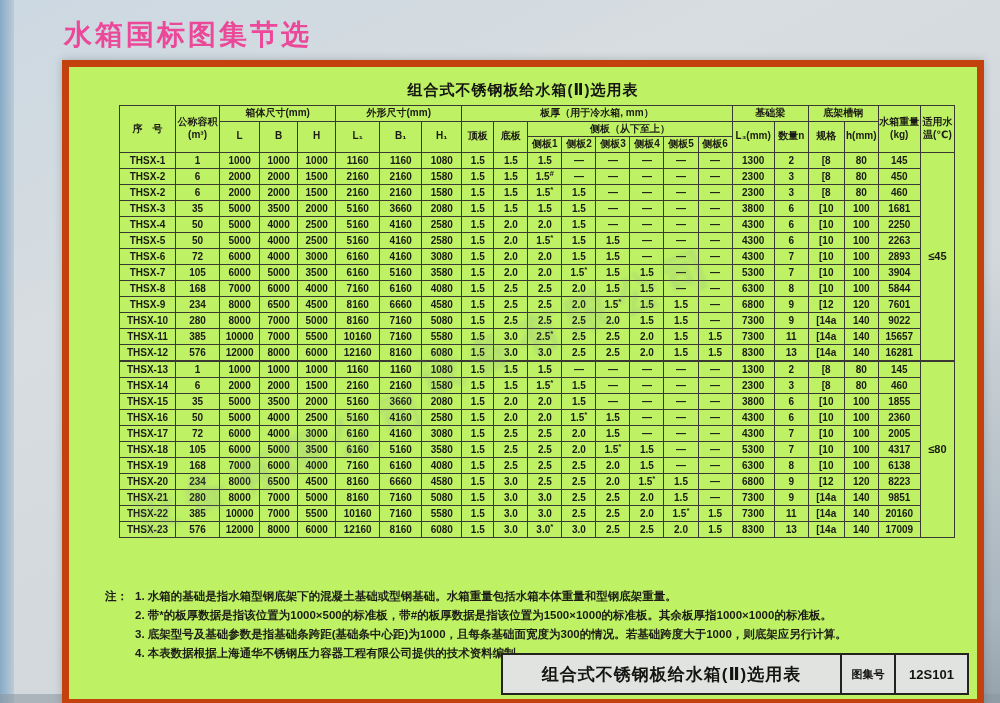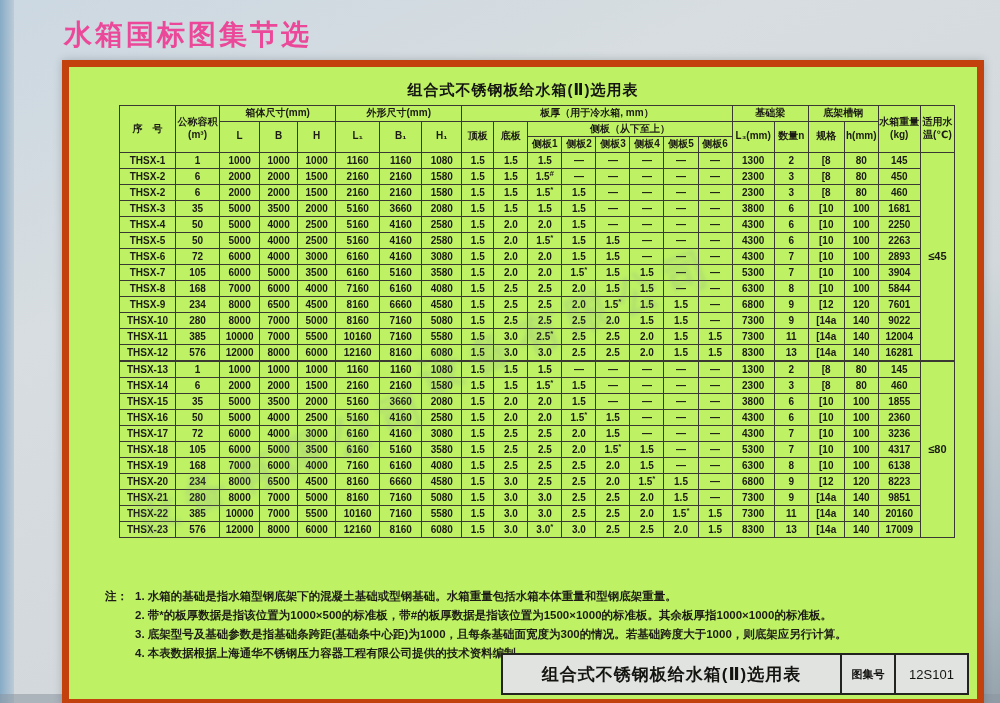--- a/index.html
+++ b/index.html
@@ -34,21 +34,21 @@
   .notes{position:absolute;left:36px;top:520px;width:860px;font-size:11.5px;
     font-weight:bold;color:#1c1b16;line-height:1.65;}
   .notes-label{float:left;width:30px;}
   .notes-items{margin-left:30px;}
 
   table.tblock{position:absolute;right:8px;bottom:4px;width:466px;border-collapse:collapse;
     table-layout:fixed;background:#e1e3e0;color:#131310;}
   table.tblock td{border:2px solid #23231f;text-align:center;overflow:hidden;white-space:nowrap;}
   .tb-title{font-size:17px;font-weight:800;letter-spacing:1px;height:36px;}
   .tb-lab{font-size:11px;font-weight:bold;}
-  .tb-val{font-size:13px;font-weight:normal;}
+  .tb-val{font-size:13px;font-weight:bold;}
   .tb-r2 td{font-size:10.5px;font-weight:bold;height:21px;}
   .sig{font-family:"DejaVu Serif","Liberation Serif",serif;font-style:italic;font-weight:bold;}
 
   .wm{position:absolute;font-size:44px;font-weight:bold;color:#7e8c9c;opacity:.20;
     filter:blur(2px);letter-spacing:9px;transform:rotate(-22deg);pointer-events:none;z-index:5;}
   .wm-a{left:340px;top:225px;}
   .wm-b{left:55px;top:365px;}
 </style>
 </head>
 <body>
@@ -398,21 +398,21 @@
           <td>2.5<span class="mk">*</span></td>
           <td>2.5</td>
           <td>2.5</td>
           <td>2.0</td>
           <td>1.5</td>
           <td>1.5</td>
           <td>7300</td>
           <td>11</td>
           <td>[14a</td>
           <td>140</td>
-          <td>12004</td>
+          <td>15657</td>
         </tr>
         <tr>
           <td>THSX-12</td>
           <td>576</td>
           <td>12000</td>
           <td>8000</td>
           <td>6000</td>
           <td>12160</td>
           <td>8160</td>
           <td>6080</td>
@@ -537,21 +537,21 @@
           <td>2.5</td>
           <td>2.0</td>
           <td>1.5</td>
           <td>—</td>
           <td>—</td>
           <td>—</td>
           <td>4300</td>
           <td>7</td>
           <td>[10</td>
           <td>100</td>
-          <td>3236</td>
+          <td>2005</td>
         </tr>
         <tr>
           <td>THSX-18</td>
           <td>105</td>
           <td>6000</td>
           <td>5000</td>
           <td>3500</td>
           <td>6160</td>
           <td>5160</td>
           <td>3580</td>

